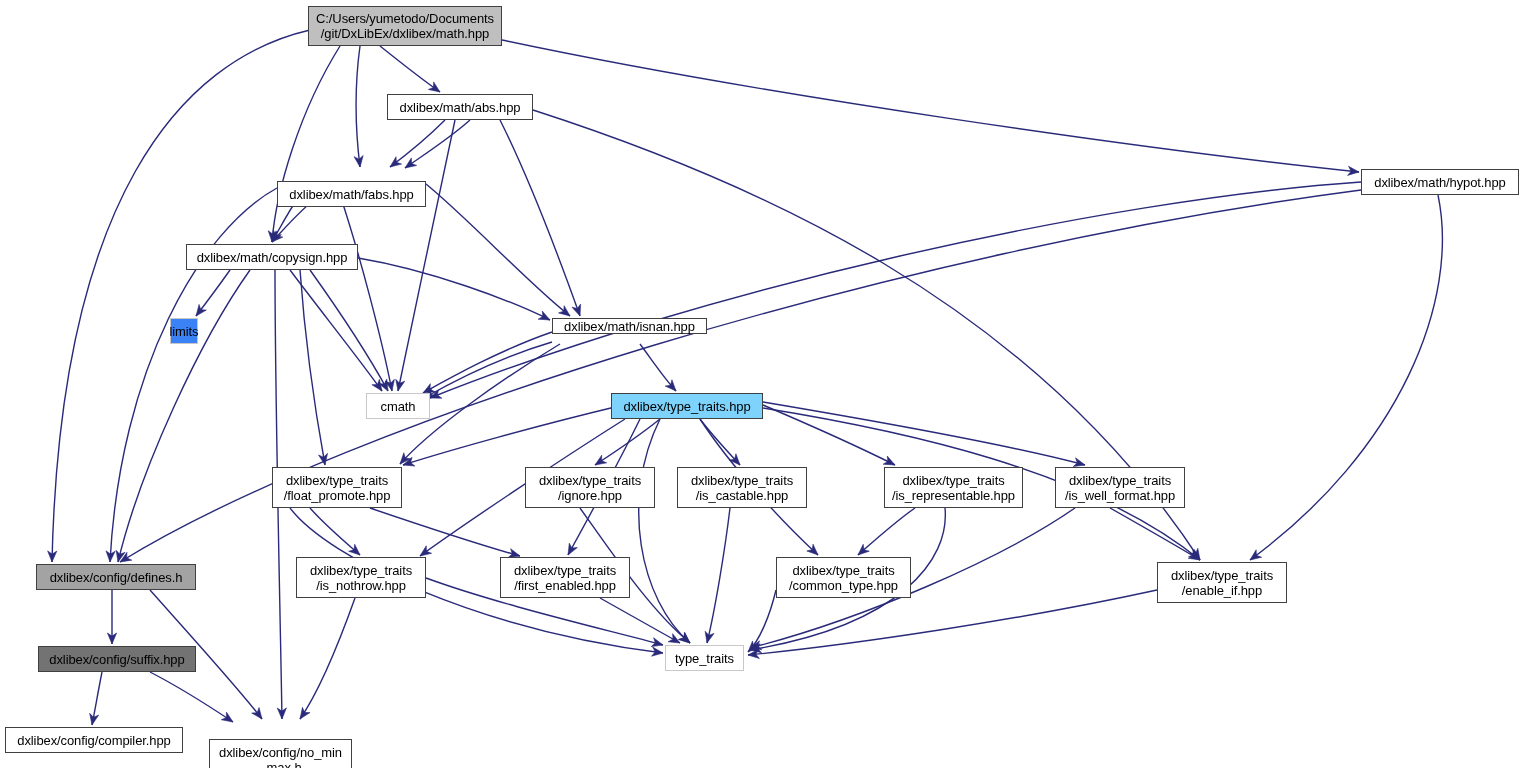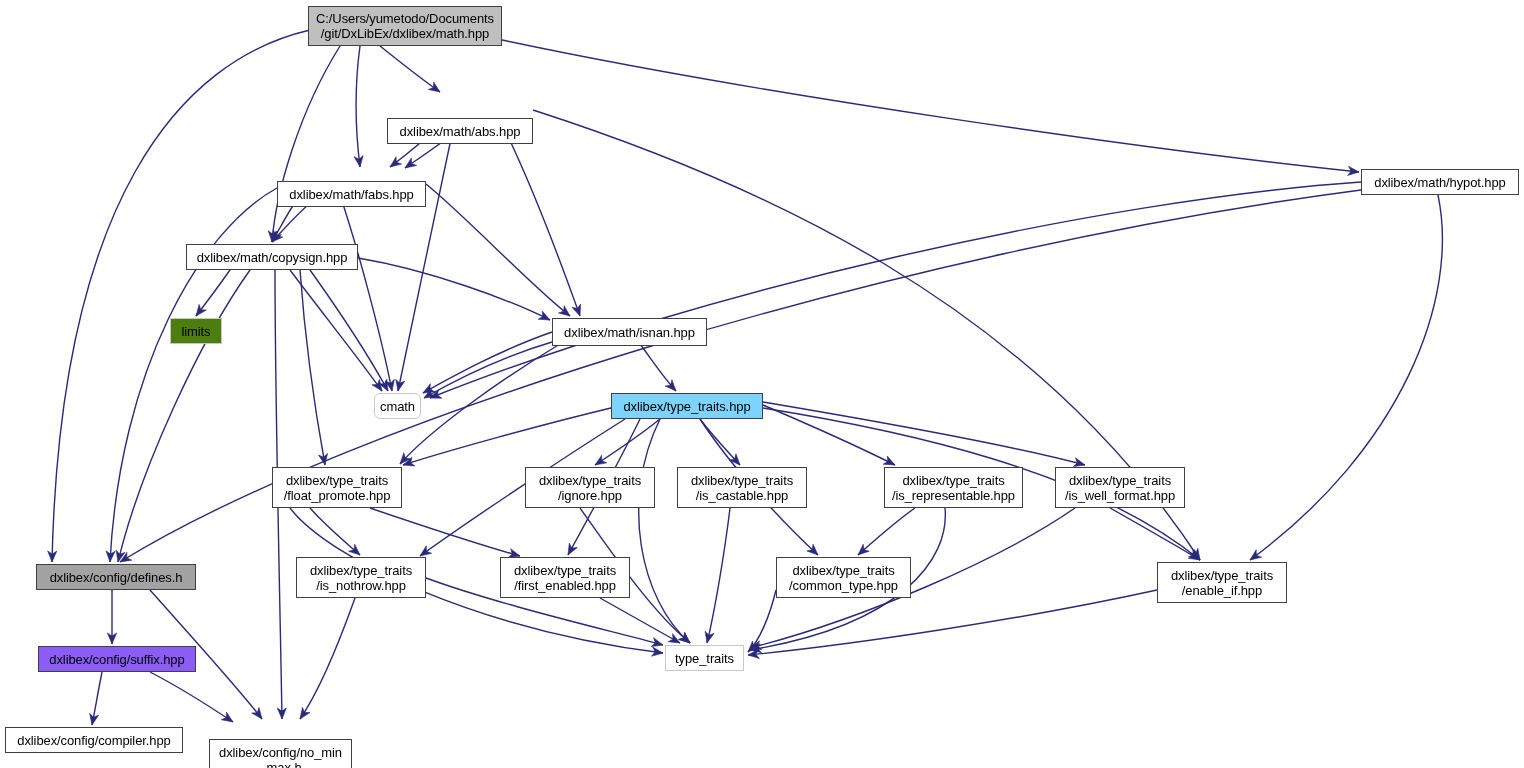--- a/index.html
+++ b/index.html
@@ -179,36 +179,36 @@
       <polygon class="arrow-head" points="233.00,722.00 226.40,712.07 226.41,717.61 221.30,719.73" fill="#2A2A7A"></polygon>
       <path class="edge-path" d="M 1361,182 C 1100,200 700,290 430,398" stroke="#2A2A7A"></path>
       <polygon class="arrow-head" points="430.00,398.00 441.92,398.19 437.35,395.06 438.50,389.64" fill="#2A2A7A"></polygon>
       <path class="edge-path" d="M 1438,195 C 1460,300 1400,450 1250,560" stroke="#2A2A7A"></path>
       <polygon class="arrow-head" points="1250.00,560.00 1261.59,557.20 1256.39,555.32 1256.15,549.79" fill="#2A2A7A"></polygon>
       <path class="edge-path" d="M 1361,190 C 900,250 350,420 120,562" stroke="#2A2A7A"></path>
       <polygon class="arrow-head" points="120.00,562.00 131.78,560.14 126.74,557.84 126.94,552.31" fill="#2A2A7A"></polygon>
     </svg>
   <div id="node-layer">
       <div class="node-box style-root" style="left: 308px; top: 6px; width: 194px; height: 40px; background: rgb(191, 191, 191); border-color: rgb(64, 64, 64);"><span class="node-line">C:/Users/yumetodo/Documents</span><span class="node-line">/git/DxLibEx/dxlibex/math.hpp</span></div>
-      <div class="node-box style-solid" style="left: 387px; top: 94px; width: 146px; height: 26px; border-color: rgb(64, 64, 64); background: rgb(255, 255, 255); margin-top: 24px;"><span class="node-line">dxlibex/math/abs.hpp</span></div>
+      <div class="node-box style-solid" style="left: 387px; top: 94px; width: 146px; height: 26px; border-color: rgb(64, 64, 64); background: rgb(255, 255, 255);"><span class="node-line">dxlibex/math/abs.hpp</span></div>
       <div class="node-box style-solid" style="left: 1361px; top: 169px; width: 158px; height: 26px; border-color: rgb(64, 64, 64); background: rgb(255, 255, 255);"><span class="node-line">dxlibex/math/hypot.hpp</span></div>
       <div class="node-box style-solid" style="left: 277px; top: 169px; width: 149px; height: 26px; border-color: rgb(64, 64, 64); background: rgb(255, 255, 255); margin-top: 12px;"><span class="node-line">dxlibex/math/fabs.hpp</span></div>
       <div class="node-box style-solid" style="left: 186px; top: 244px; width: 172px; height: 26px; border-color: rgb(64, 64, 64); background: rgb(255, 255, 255);"><span class="node-line">dxlibex/math/copysign.hpp</span></div>
-      <div class="node-box style-system" style="left: 170px; top: 318px; width: 52px; height: 26px; border-color: rgb(200, 200, 200); background: #4d7c0f;"><span class="node-line">limits</span></div>
-      <div class="node-box style-solid" style="left: 552px; top: 318px; width: 155px; height: 28px; border-color: rgb(64, 64, 64); background: rgb(255, 255, 255);"><span class="node-line">dxlibex/math/isnan.hpp</span></div>
-      <div class="node-box style-system" style="left: 374px; top: 393px; width: 47px; height: 26px; border-color: rgb(200, 200, 200); background: rgb(255, 255, 255); border-radius: 6px;"><span class="node-line">cmath</span></div>
+      <div class="node-box style-system" style="left: 170px; top: 318px; width: 28px; height: 26px; border-color: rgb(200, 200, 200); background: #3b82f6;"><span class="node-line">limits</span></div>
+      <div class="node-box style-solid" style="left: 552px; top: 318px; width: 155px; height: 16px; border-color: rgb(64, 64, 64); background: rgb(255, 255, 255);"><span class="node-line">dxlibex/math/isnan.hpp</span></div>
+      <div class="node-box style-system" style="left: 366px; top: 393px; width: 64px; height: 26px; border-color: rgb(200, 200, 200); background: rgb(255, 255, 255);"><span class="node-line">cmath</span></div>
       <div class="node-box style-solid" style="left: 611px; top: 393px; width: 152px; height: 26px; border-color: rgb(64, 64, 64); background: #7dd3fc;"><span class="node-line">dxlibex/type_traits.hpp</span></div>
       <div class="node-box style-solid" style="left: 272px; top: 467px; width: 130px; height: 41px; border-color: rgb(64, 64, 64); background: rgb(255, 255, 255);"><span class="node-line">dxlibex/type_traits</span><span class="node-line">/float_promote.hpp</span></div>
       <div class="node-box style-solid" style="left: 525px; top: 467px; width: 130px; height: 41px; border-color: rgb(64, 64, 64); background: rgb(255, 255, 255);"><span class="node-line">dxlibex/type_traits</span><span class="node-line">/ignore.hpp</span></div>
       <div class="node-box style-solid" style="left: 677px; top: 467px; width: 130px; height: 41px; border-color: rgb(64, 64, 64); background: rgb(255, 255, 255);"><span class="node-line">dxlibex/type_traits</span><span class="node-line">/is_castable.hpp</span></div>
       <div class="node-box style-solid" style="left: 884px; top: 467px; width: 139px; height: 41px; border-color: rgb(64, 64, 64); background: rgb(255, 255, 255);"><span class="node-line">dxlibex/type_traits</span><span class="node-line">/is_representable.hpp</span></div>
       <div class="node-box style-solid" style="left: 1055px; top: 467px; width: 130px; height: 41px; border-color: rgb(64, 64, 64); background: rgb(255, 255, 255);"><span class="node-line">dxlibex/type_traits</span><span class="node-line">/is_well_format.hpp</span></div>
       <div class="node-box style-solid" style="left: 36px; top: 564px; width: 160px; height: 26px; border-color: rgb(64, 64, 64); background: #a3a3a3;"><span class="node-line">dxlibex/config/defines.h</span></div>
       <div class="node-box style-solid" style="left: 296px; top: 557px; width: 130px; height: 41px; border-color: rgb(64, 64, 64); background: rgb(255, 255, 255);"><span class="node-line">dxlibex/type_traits</span><span class="node-line">/is_nothrow.hpp</span></div>
       <div class="node-box style-solid" style="left: 500px; top: 557px; width: 130px; height: 41px; border-color: rgb(64, 64, 64); background: rgb(255, 255, 255);"><span class="node-line">dxlibex/type_traits</span><span class="node-line">/first_enabled.hpp</span></div>
       <div class="node-box style-solid" style="left: 776px; top: 557px; width: 135px; height: 41px; border-color: rgb(64, 64, 64); background: rgb(255, 255, 255);"><span class="node-line">dxlibex/type_traits</span><span class="node-line">/common_type.hpp</span></div>
       <div class="node-box style-solid" style="left: 1157px; top: 562px; width: 130px; height: 41px; border-color: rgb(64, 64, 64); background: rgb(255, 255, 255);"><span class="node-line">dxlibex/type_traits</span><span class="node-line">/enable_if.hpp</span></div>
-      <div class="node-box style-solid" style="left: 38px; top: 646px; width: 158px; height: 26px; border-color: rgb(64, 64, 64); background: #8b5cf6;"><span class="node-line">dxlibex/config/suffix.hpp</span></div>
+      <div class="node-box style-solid" style="left: 38px; top: 646px; width: 158px; height: 26px; border-color: rgb(64, 64, 64); background: #737373;"><span class="node-line">dxlibex/config/suffix.hpp</span></div>
       <div class="node-box style-system" style="left: 665px; top: 645px; width: 79px; height: 26px; border-color: rgb(200, 200, 200); background: rgb(255, 255, 255);"><span class="node-line">type_traits</span></div>
       <div class="node-box style-solid" style="left: 5px; top: 727px; width: 178px; height: 26px; border-color: rgb(64, 64, 64); background: rgb(255, 255, 255);"><span class="node-line">dxlibex/config/compiler.hpp</span></div>
       <div class="node-box style-solid" style="left: 209px; top: 721px; width: 143px; height: 41px; border-color: rgb(64, 64, 64); background: rgb(255, 255, 255); margin-top: 18px;"><span class="node-line">dxlibex/config/no_min</span><span class="node-line">_max.h</span></div>
     </div>
 </div>
 
 </body></html>

